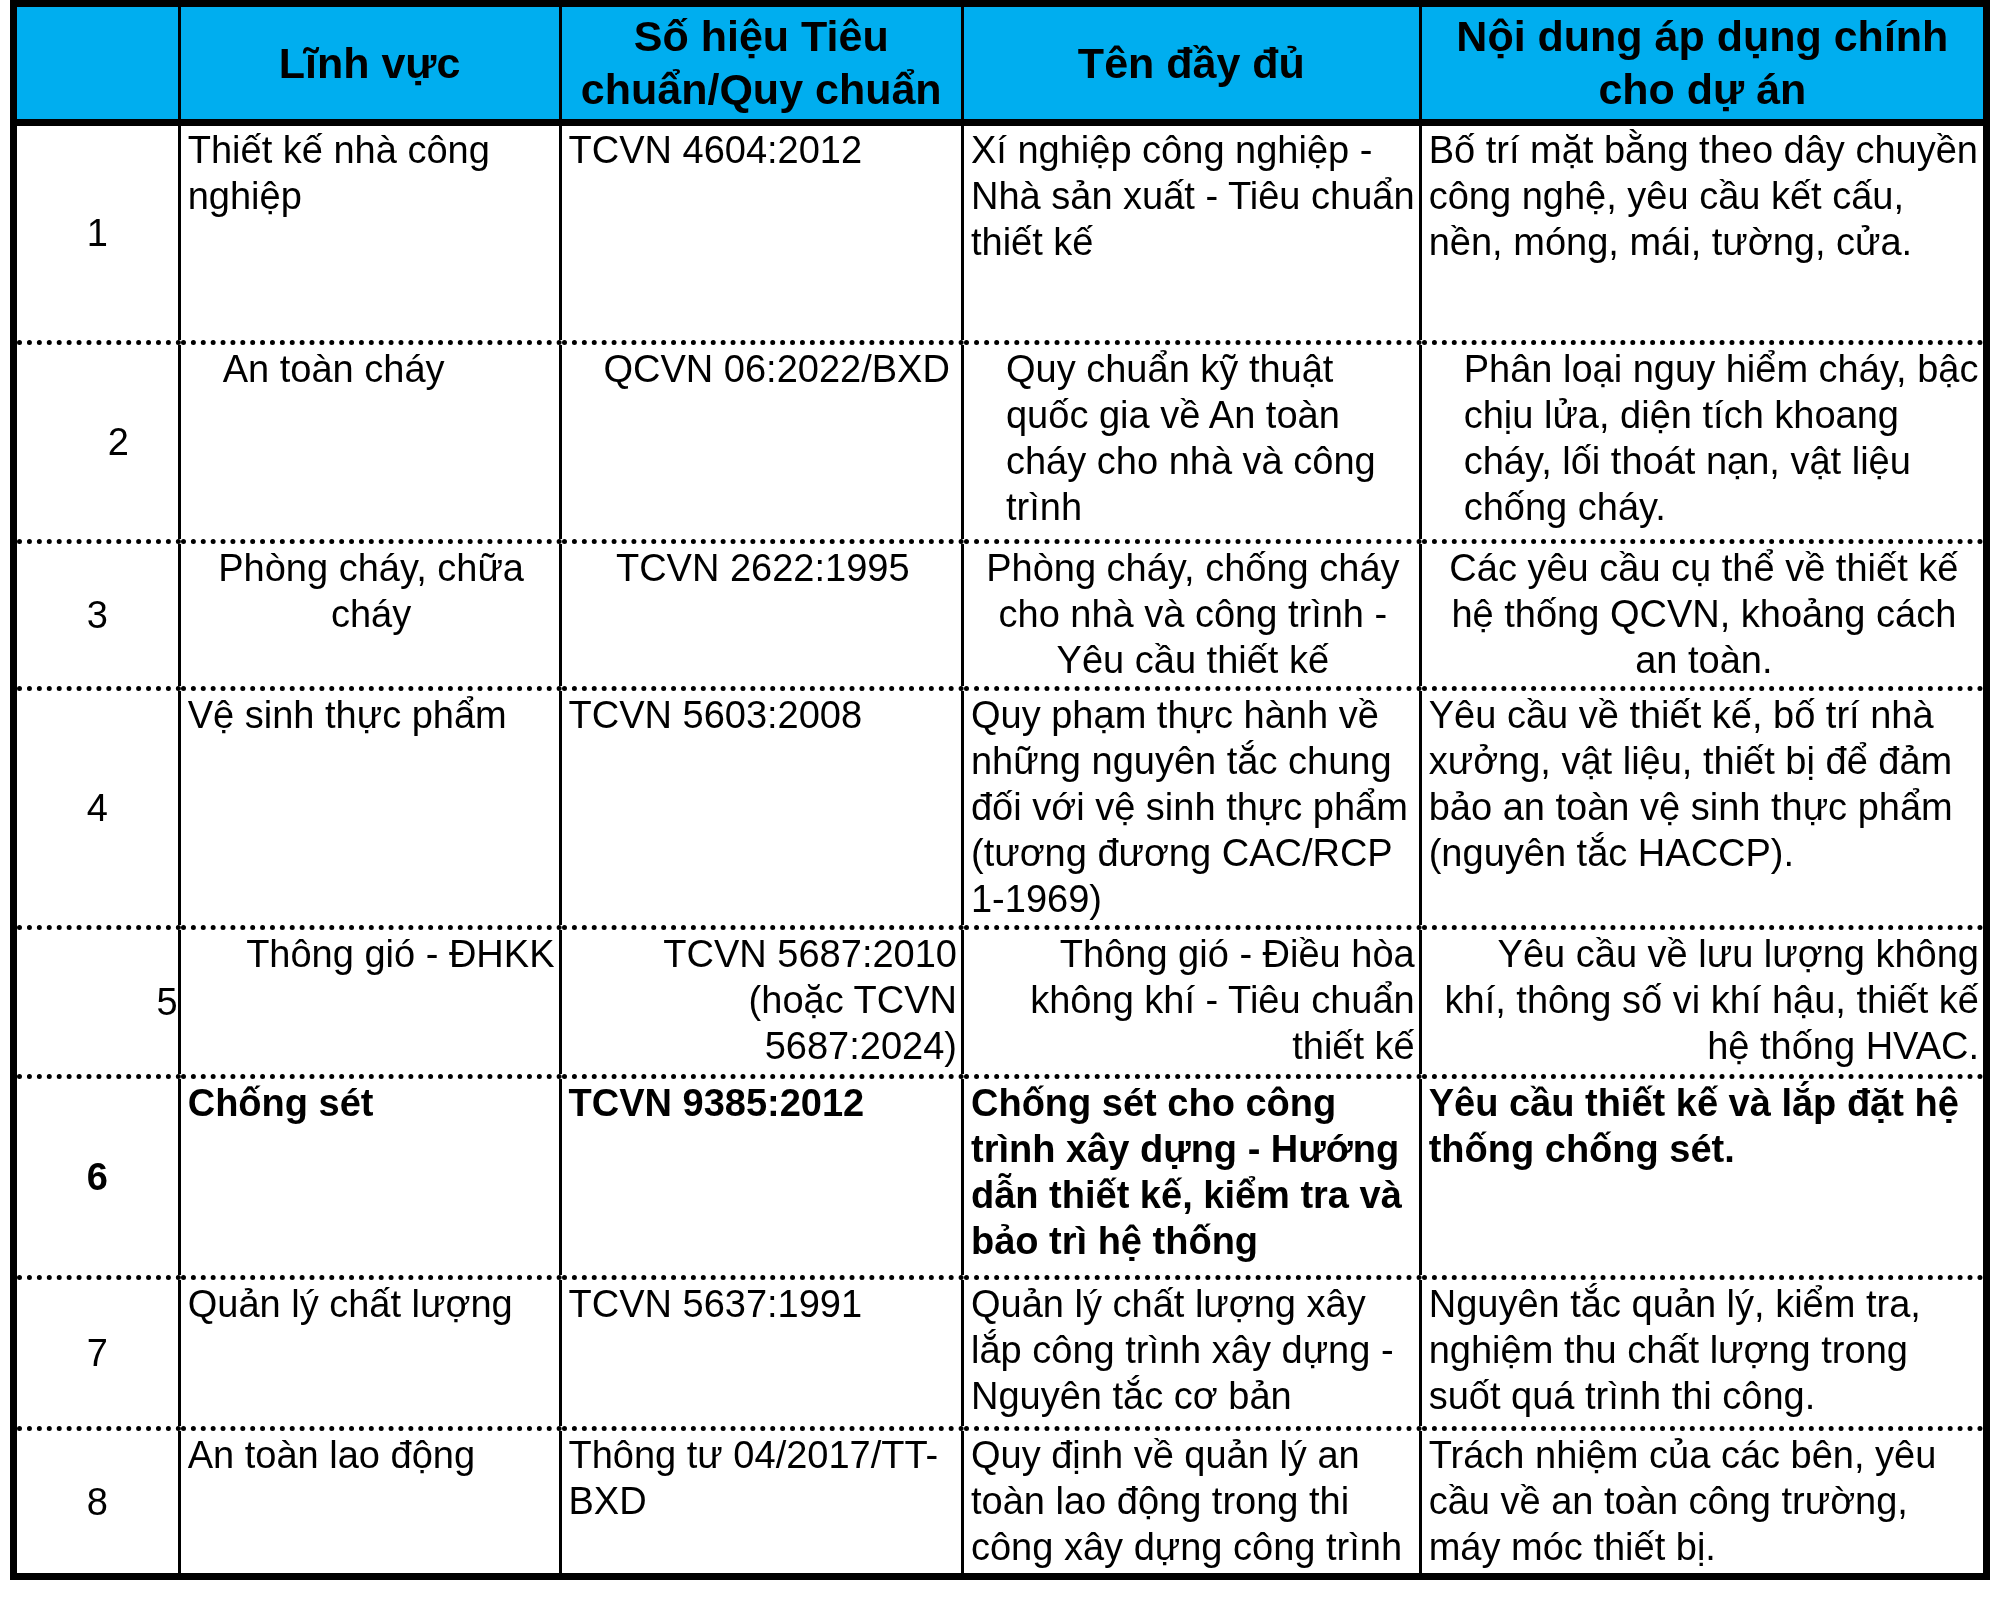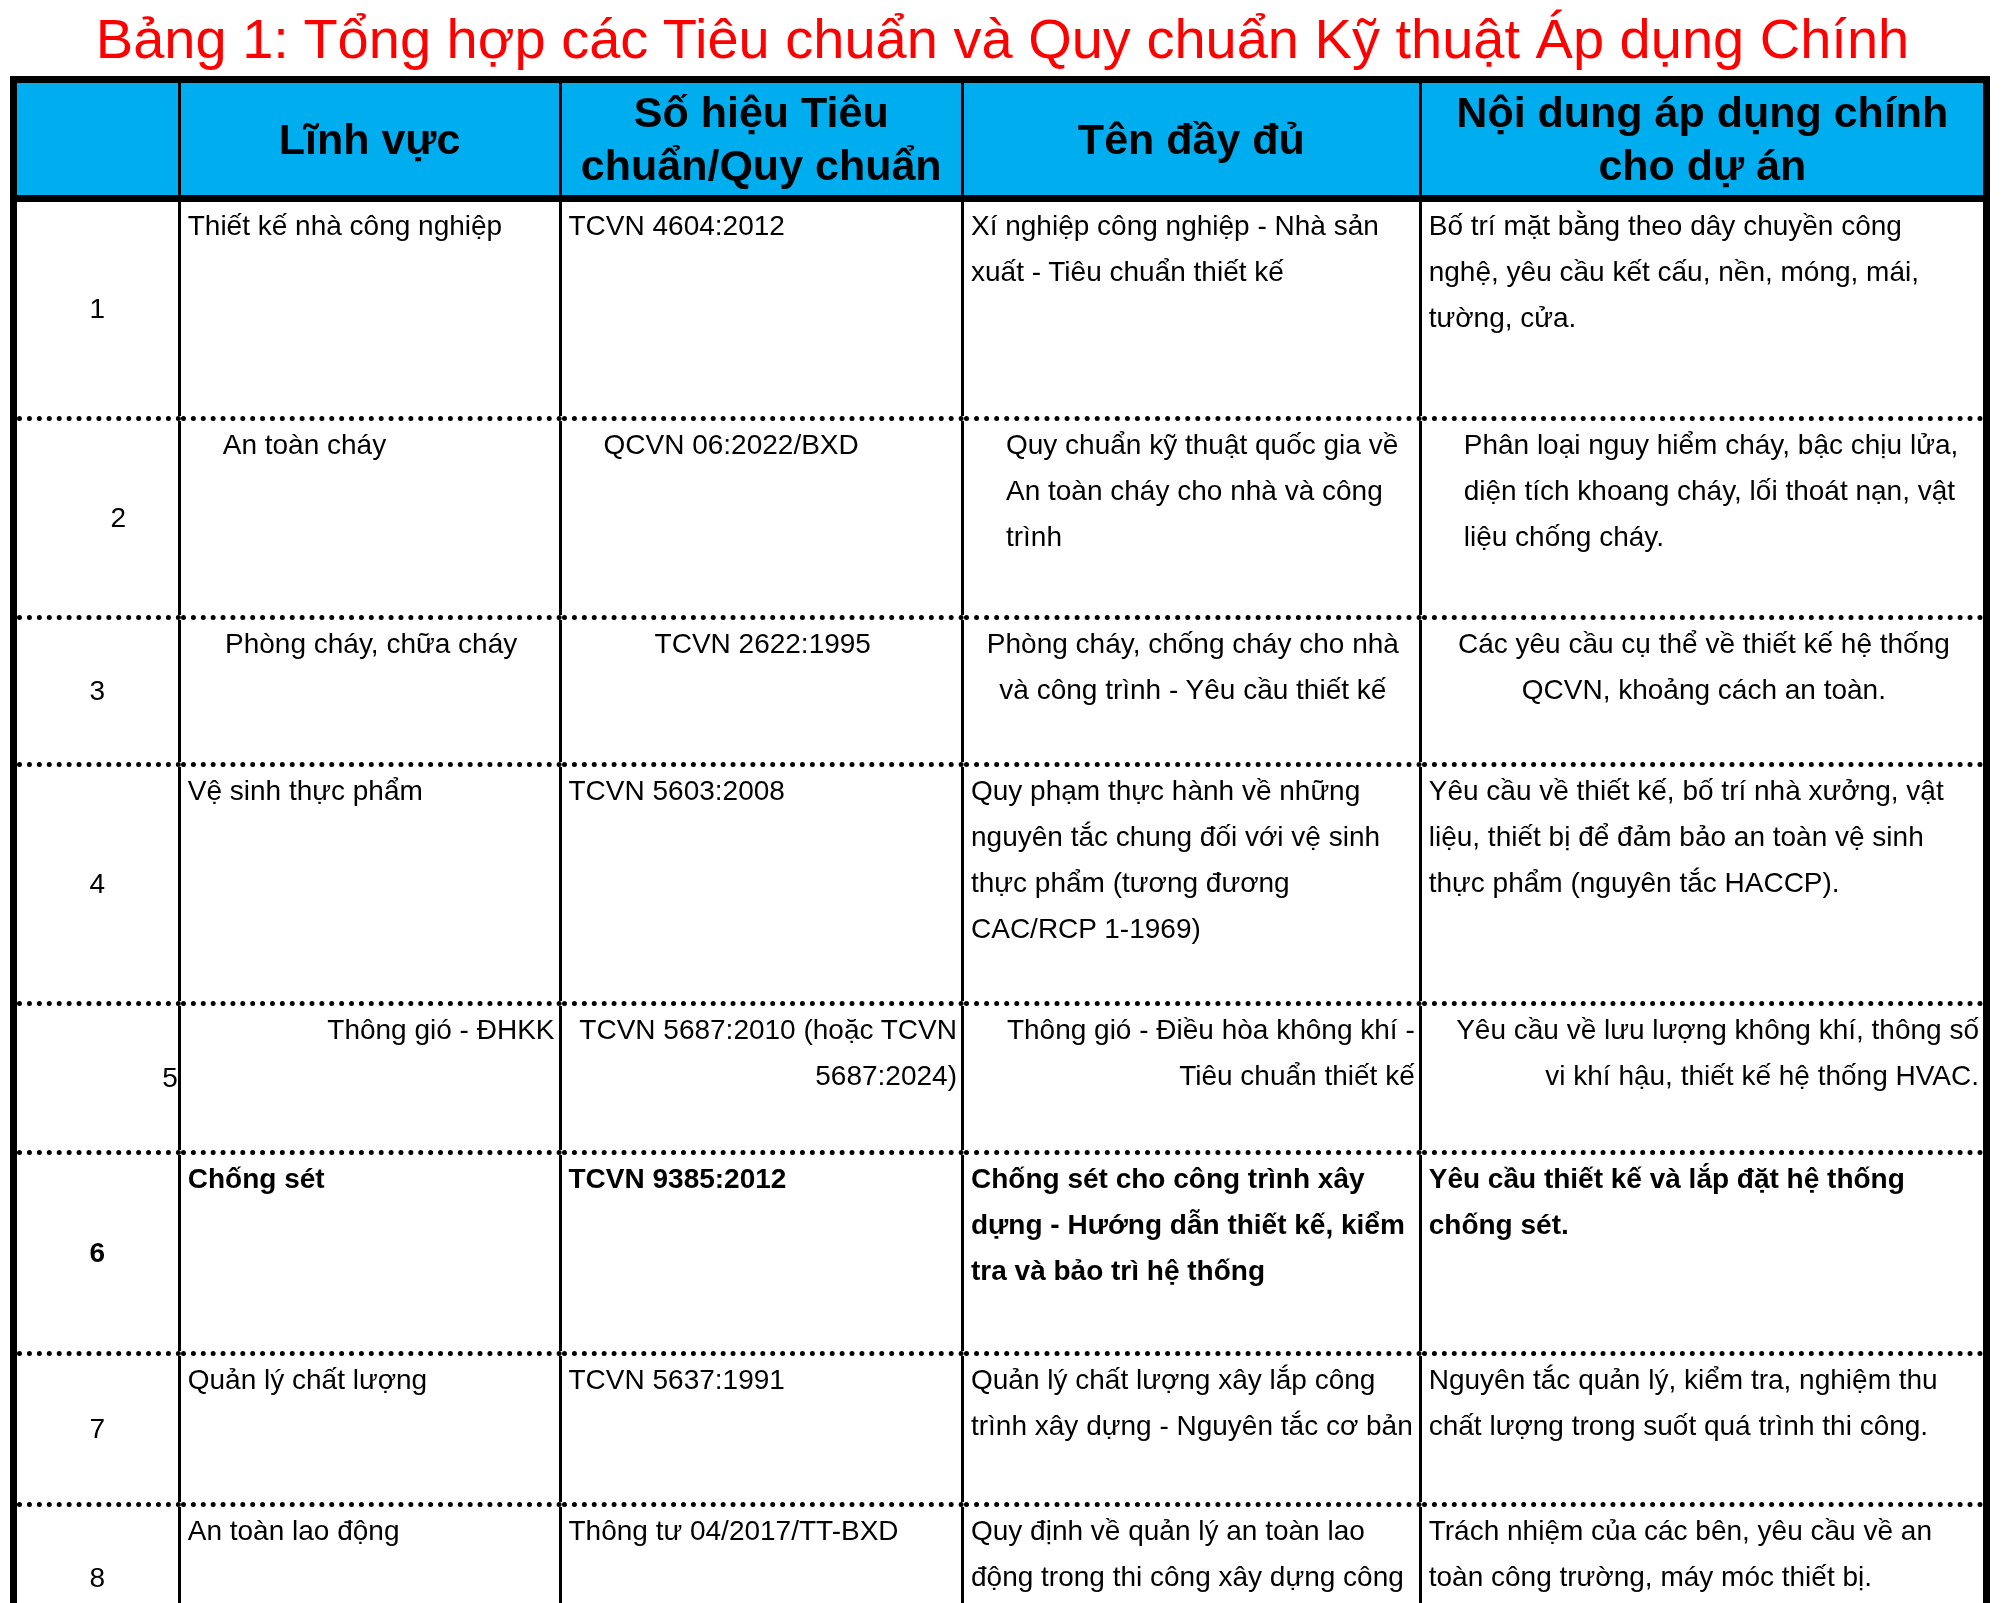--- a/index.html
+++ b/index.html
@@ -49,21 +49,21 @@
     text-align: center;
     vertical-align: middle;
     padding: 2px 6px;
     height: 108px;
   }
   tbody td {
     border-left: 3px solid #000000;
     border-right: 3px solid #000000;
     vertical-align: top;
     text-align: left;
-    font-size: 28px;
+    font-size: 38px;
     line-height: 46px;
     padding: 1px 4px 1px 7px;
     overflow: hidden;
   }
   tbody tr.sep td {
     border-top: 5px dotted #000000;
   }
   tbody td.no-cell {
     text-align: center;
     vertical-align: middle;
@@ -76,21 +76,20 @@
   tr.r5 td { height: 142px; text-align: right; }
   tr.r6 td { height: 194px; font-weight: bold; }
   tr.r7 td { height: 144px; }
   tr.r8 td { height: 140px; }
 </style>
 </head>
 <body>
 
 <div class="page">
 
-  <div class="doc-title">Bảng 1: Tổng hợp các Tiêu chuẩn và Quy chuẩn Kỹ thuật Áp dụng Chính</div>
 
   <table class="standards">
     <colgroup>
       <col class="c-no">
         <col class="c-field">
         <col class="c-code">
         <col class="c-fullname">
         <col class="c-content">
     </colgroup>
     <thead>

